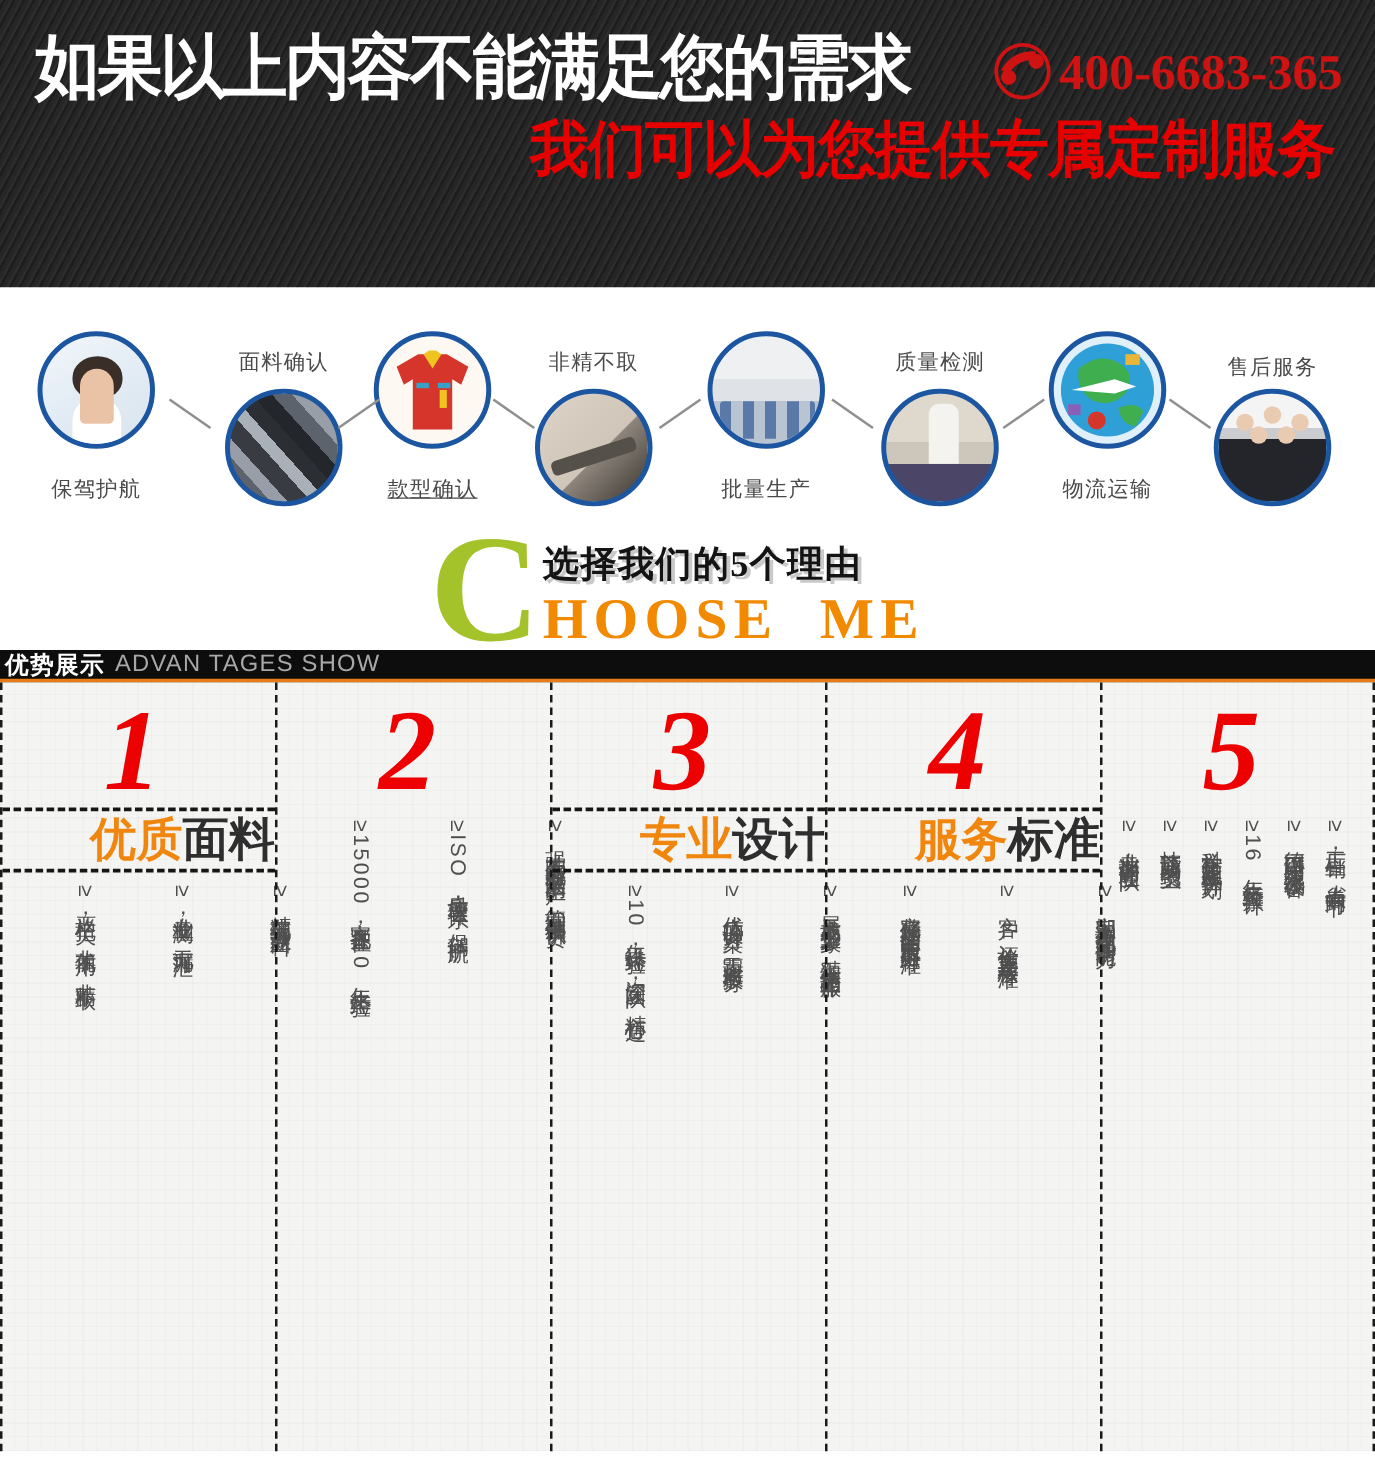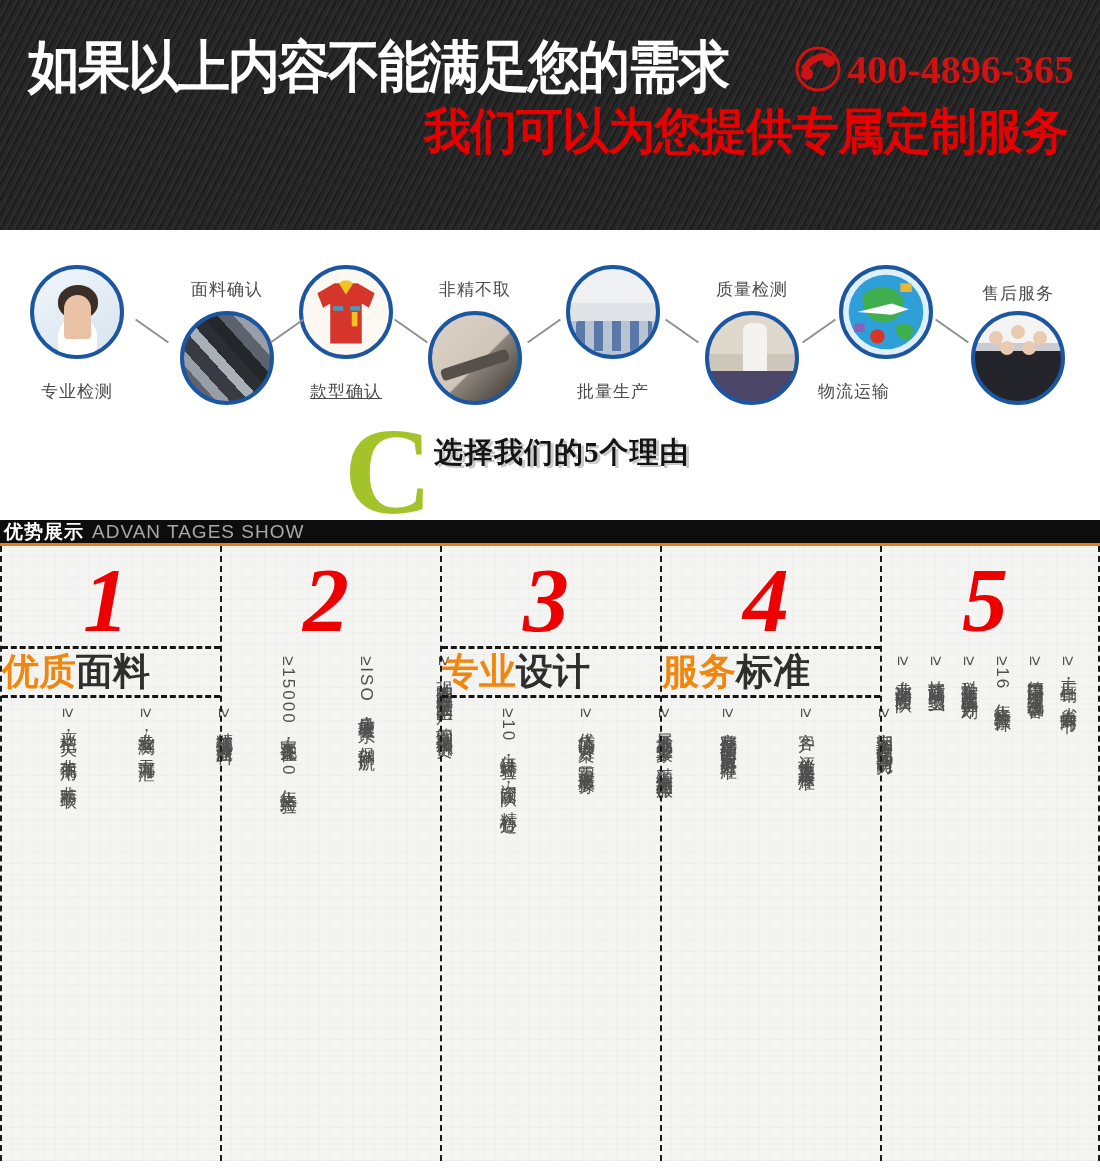--- a/index.html
+++ b/index.html
@@ -3,21 +3,21 @@
 <meta charset="utf-8">
 <style>
   html,body{margin:0;padding:0;}
   body{width:1100px;height:1176px;background:#ffffff;font-family:"Liberation Sans",sans-serif;overflow:hidden;}
   .page{position:relative;width:1100px;height:1176px;}
 
   
   .banner{position:relative;width:1100px;height:230px;
     background-color:#232323;
     background-image:repeating-linear-gradient(118deg,rgba(255,255,255,.045) 0 2px,rgba(0,0,0,.18) 2px 4px,rgba(255,255,255,.01) 4px 7px);}
-  .banner-row1{display:flex;justify-content:space-between;align-items:flex-start;padding:36px 26px 0 28px;}
+  .banner-row1{display:flex;justify-content:space-between;align-items:flex-start;padding:24px 26px 0 28px;}
   .headline{color:#ffffff;font-size:52px;font-weight:900;letter-spacing:-2px;line-height:1.1;white-space:nowrap;transform:scaleY(1.08);transform-origin:left top;}
   .phone-wrap{display:flex;align-items:center;margin-top:8px;}
   .phone-icon{width:50px;height:50px;margin-right:4px;flex:0 0 auto;}
   .phone-number{color:#cf1212;font-size:40px;font-weight:bold;font-family:"Liberation Serif",serif;letter-spacing:0px;white-space:nowrap;}
   .subheadline{color:#e60000;font-size:47px;font-weight:900;letter-spacing:-1px;text-align:right;padding:6px 32px 0 0;white-space:nowrap;transform:scaleY(1.05);}
   .process-title{display:flex;justify-content:center;align-items:center;margin-top:2px;}
   .pt-side{color:#ffffff;font-size:37px;font-weight:900;letter-spacing:1px;}
   .pt-num{color:#e10000;font-size:64px;font-weight:900;line-height:.9;margin:0 2px;font-family:"Liberation Serif",serif;}
 
   
@@ -57,21 +57,21 @@
   .adv-en{color:#a8a8a8;font-size:19px;margin-left:8px;letter-spacing:1px;}
 
   
   .columns{display:flex;width:1100px;height:615px;background:#f4f4f3;box-sizing:border-box;
     background-image:repeating-linear-gradient(0deg,rgba(0,0,0,.018) 0 1px,transparent 1px 11px),repeating-linear-gradient(90deg,rgba(0,0,0,.018) 0 1px,transparent 1px 11px);}
   .reason-col{width:220px;box-sizing:border-box;border-left:2px dashed #1a1a1a;}
   .reason-col:first-child{border-left:2px dashed #1a1a1a;}
   .reason-col:last-child{border-right:2px dashed #1a1a1a;}
   .num-row{height:100px;display:flex;justify-content:center;align-items:flex-end;}
   .num{font-family:"Liberation Serif",serif;font-style:italic;font-weight:bold;font-size:92px;line-height:92px;color:#ec0000;padding-right:10px;}
-  .col-header{height:46px;line-height:46px;text-align:left;border-top:3px dashed #161616;border-bottom:3px dashed #161616;font-size:37px;font-weight:900;letter-spacing:0px;white-space:nowrap;}
+  .col-header{height:46px;line-height:46px;text-align:right;border-top:3px dashed #161616;border-bottom:3px dashed #161616;font-size:37px;font-weight:900;letter-spacing:0px;white-space:nowrap;}
   .hl{color:#f0860d;}
   .hr{color:#2e2e2e;}
   .v-lines{writing-mode:vertical-rl;text-orientation:mixed;height:452px;padding:10px 16px 0 0;font-size:17px;color:#4f4f4f;letter-spacing:2px;font-weight:400;}
   .v-lines .v-line{margin-left:55px;}
   .v-lines.tight{padding-right:13px;}
   .v-lines.tight .v-line{margin-left:10px;}
   .bottom-strip{width:1100px;height:18px;background:#ffffff;}
 </style>
 </head>
 <body>
@@ -83,30 +83,30 @@
       <div class="headline">如果以上内容不能满足您的需求</div>
       <div class="phone-wrap">
         <svg class="phone-icon" viewBox="0 0 50 50">
           <circle cx="25" cy="25" r="21" fill="none" stroke="#cf1212" stroke-width="3"></circle>
           <g transform="rotate(18 25 25)">
             <circle cx="16" cy="33" r="6" fill="#cf1212"></circle>
             <circle cx="33" cy="14" r="6" fill="#cf1212"></circle>
             <path d="M12 30 A 24 24 0 0 1 31 10" fill="none" stroke="#cf1212" stroke-width="7"></path>
           </g>
         </svg>
-        <span class="phone-number">400-4896-365</span>
+        <span class="phone-number">400-6683-365</span>
       </div>
     </div>
     <div class="subheadline">我们可以为您提供专属定制服务</div>
   </div>
 
   <div class="process">
 
     <div class="p-circle ph-consult" style="left:30px;top:35px;"></div>
-    <div class="p-label" style="left:22px;top:150px;">专业检测</div>
+    <div class="p-label" style="left:22px;top:150px;">保驾护航</div>
 
     <div class="p-circle ph-fabric" style="left:180px;top:81px;"></div>
     <div class="p-label" style="left:172px;top:48px;">面料确认</div>
 
     <div class="p-circle" style="left:299px;top:35px;background:#fdf8f2;">
       <svg viewBox="0 0 60 60">
         <path d="M22 10 L10 17 L14 27 L19 24 L19 52 L41 52 L41 24 L46 27 L50 17 L38 10 L34 10 Q30 18 26 10 Z" fill="#d5352b"></path>
         <path d="M25 10 L30 18 L35 10 L32 8 L28 8 Z" fill="#f0c420"></path>
         <rect x="21" y="26" width="7" height="3" fill="#3aa0c8"></rect>
         <rect x="33" y="26" width="7" height="3" fill="#3aa0c8"></rect>
@@ -128,39 +128,40 @@
       <svg viewBox="0 0 60 60">
         <circle cx="30" cy="30" r="26" fill="#2f9fd8"></circle>
         <path d="M14 18 Q26 8 38 16 Q46 22 40 32 Q32 40 22 36 Q12 30 14 18Z" fill="#3fae4e"></path>
         <path d="M36 40 Q46 36 50 42 L46 50 Q38 50 36 40Z" fill="#3fae4e"></path>
         <path d="M10 30 L34 24 L46 28 L34 32 Z" fill="#ffffff"></path>
         <circle cx="24" cy="47" r="5" fill="#d5352b"></circle>
         <rect x="40" y="10" width="8" height="6" fill="#e8b73a"></rect>
         <rect x="8" y="38" width="7" height="6" fill="#8a5fb8"></rect>
       </svg>
     </div>
-    <div class="p-label" style="left:799px;top:150px;">物流运输</div>
+    <div class="p-label" style="left:831px;top:150px;">物流运输</div>
 
     <div class="p-circle ph-team" style="left:971px;top:81px;"></div>
     <div class="p-label" style="left:963px;top:52px;">售后服务</div>
 
     <div class="connector c-down" style="left:132px;top:100px;"></div>
     <div class="connector c-up" style="left:267px;top:100px;"></div>
     <div class="connector c-down" style="left:391px;top:100px;"></div>
     <div class="connector c-up" style="left:524px;top:100px;"></div>
     <div class="connector c-down" style="left:662px;top:100px;"></div>
     <div class="connector c-up" style="left:799px;top:100px;"></div>
     <div class="connector c-down" style="left:932px;top:100px;"></div>
   </div>
 
   <div class="choose">
     <div class="choose-inner">
       <span class="bigC">C</span>
       <div class="choose-right">
         <div class="choose-cn">选择我们的5个理由</div>
+        <div class="choose-en">HOOSE  ME</div>
       </div>
     </div>
   </div>
 
   <div class="adv-bar">
     <span class="adv-cn">优势展示</span>
     <span class="adv-en">ADVAN TAGES SHOW</span>
   </div>
 
   <div class="columns">

